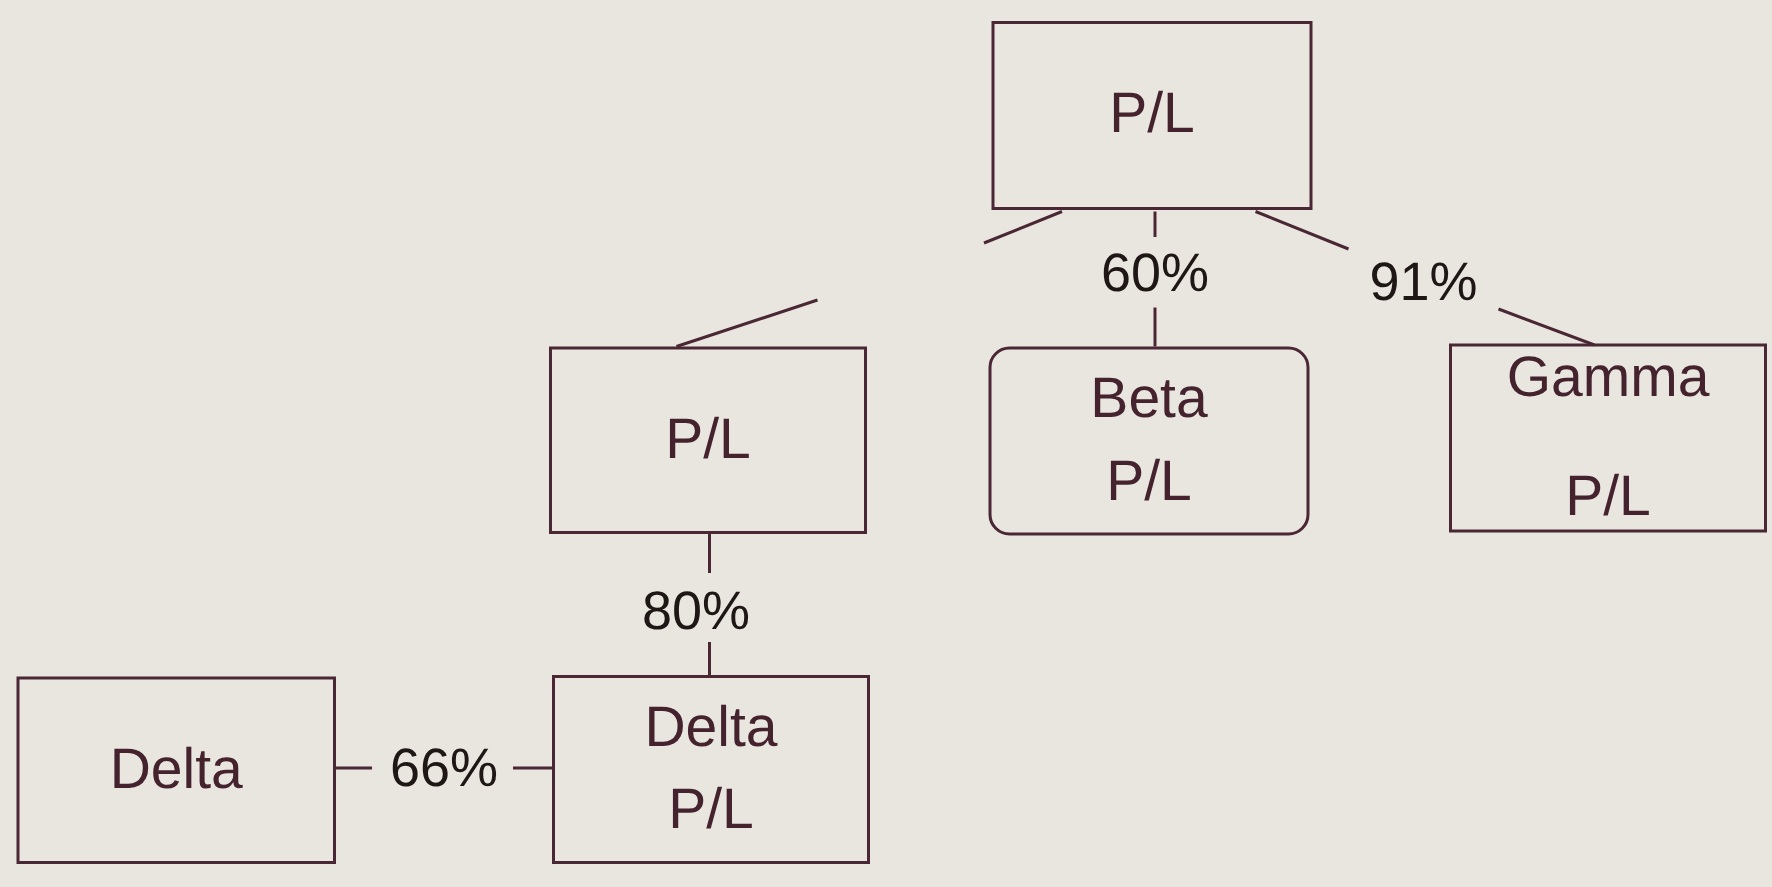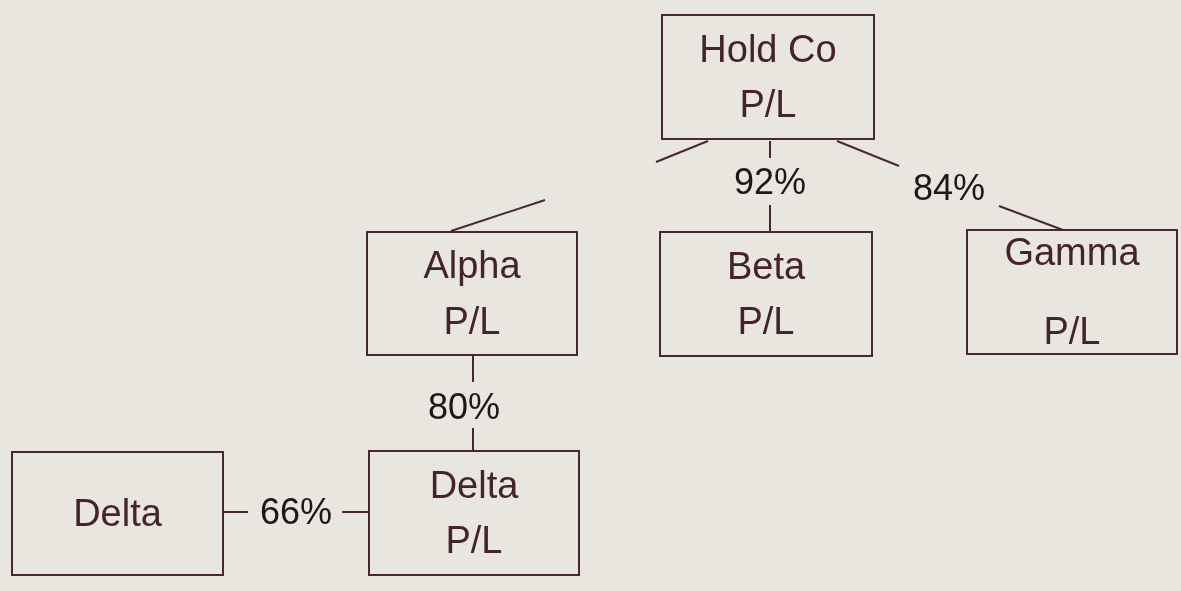--- a/index.html
+++ b/index.html
@@ -51,39 +51,37 @@
       <line x1="770" y1="141" x2="770" y2="158" stroke="#4a2734" stroke-width="2"></line>
       <line x1="770" y1="205" x2="770" y2="231" stroke="#4a2734" stroke-width="2"></line>
       <line x1="837" y1="141" x2="899" y2="166" stroke="#4a2734" stroke-width="2"></line>
       <line x1="999" y1="206" x2="1063" y2="230" stroke="#4a2734" stroke-width="2"></line>
       <line x1="473" y1="356" x2="473" y2="382" stroke="#4a2734" stroke-width="2"></line>
       <line x1="473" y1="428" x2="473" y2="450" stroke="#4a2734" stroke-width="2"></line>
       <line x1="224" y1="512" x2="248" y2="512" stroke="#4a2734" stroke-width="2"></line>
       <line x1="342" y1="512" x2="368" y2="512" stroke="#4a2734" stroke-width="2"></line>
     </svg>
     <div class="box" style="left: 661px; top: 14px; width: 214px; height: 126px;">
-      <div>Hold Co</div>
       <div>P/L</div>
     </div>
     <div class="box" style="left: 366px; top: 231px; width: 212px; height: 125px;">
-      <div>Alpha</div>
       <div>P/L</div>
     </div>
-    <div class="box" style="left: 659px; top: 231px; width: 214px; height: 126px;">
+    <div class="box" style="left: 659px; top: 231px; width: 214px; height: 126px; border-radius: 14px;">
       <div>Beta</div>
       <div>P/L</div>
     </div>
     <div class="box" style="left: 966px; top: 229px; width: 212px; height: 126px; gap: 24px;">
       <div>Gamma</div>
       <div>P/L</div>
     </div>
     <div class="box" style="left: 11px; top: 451px; width: 213px; height: 125px;">
       <div>Delta</div>
     </div>
     <div class="box" style="left: 368px; top: 450px; width: 212px; height: 126px;">
       <div>Delta</div>
       <div>P/L</div>
     </div>
-    <div class="pct-label" style="left: 770px; top: 182px;">92%</div>
-    <div class="pct-label" style="left: 949px; top: 188px;">84%</div>
+    <div class="pct-label" style="left: 770px; top: 182px;">60%</div>
+    <div class="pct-label" style="left: 949px; top: 188px;">91%</div>
     <div class="pct-label" style="left: 464px; top: 407px;">80%</div>
     <div class="pct-label" style="left: 296px; top: 512px;">66%</div>
   </div>
 
 </body></html>

